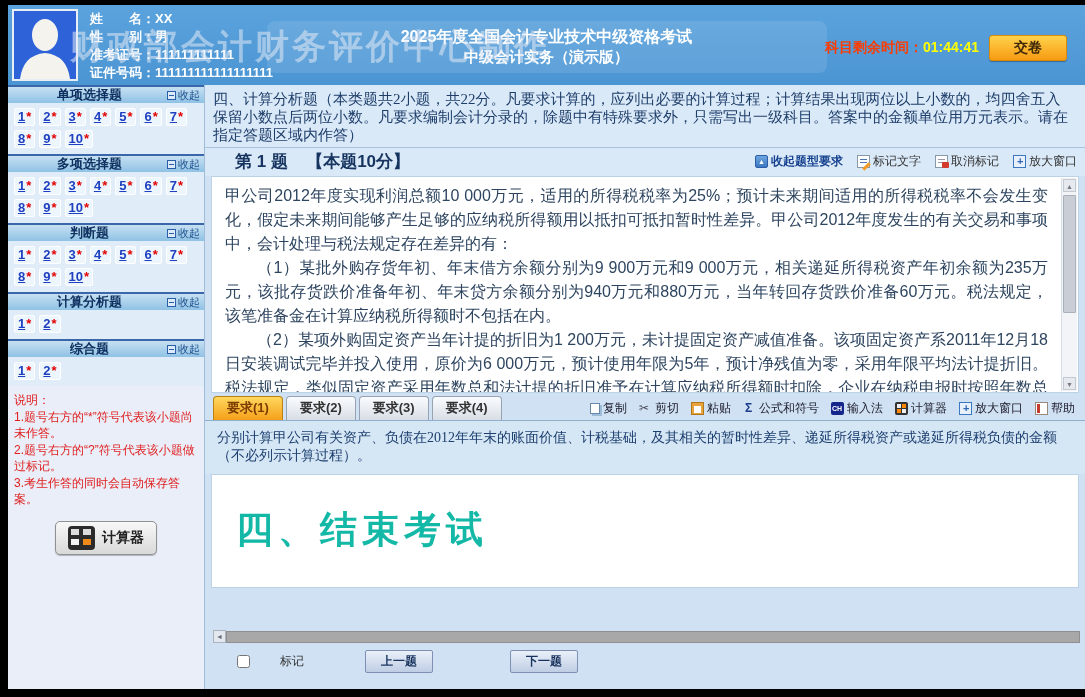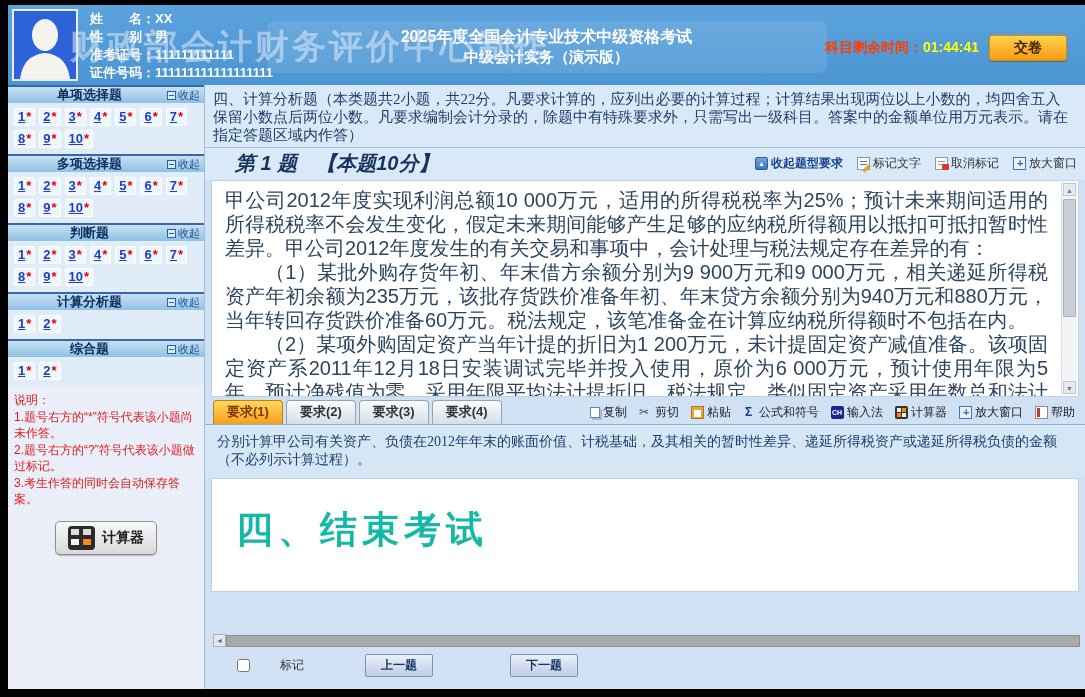--- a/index.html
+++ b/index.html
@@ -39,27 +39,27 @@
   .notes .nt{margin-bottom:1px;}
   .calcwrap{text-align:center;margin-top:14px;}
   .calcbtn{display:inline-flex;align-items:center;gap:7px;background:linear-gradient(#f8f8f8,#d9d9d9);border:1px solid #909090;border-radius:5px;padding:4px 12px;cursor:pointer;box-shadow:0 1px 1px rgba(0,0,0,.25);}
   .calcicon{width:27px;height:24px;border-radius:4px;background-color:#2b2b2b;background-image:linear-gradient(#dcdcdc,#dcdcdc),linear-gradient(#dcdcdc,#dcdcdc),linear-gradient(#f5f5f5,#f5f5f5),linear-gradient(#f08a1d,#f08a1d);background-size:8px 6px,8px 6px,8px 6px,8px 6px;background-position:3px 3px,15px 3px,3px 13px,15px 13px;background-repeat:no-repeat;}
   .calclab{font-size:14px;font-weight:bold;color:#222;}
 
   
   .main{flex:1;position:relative;display:flex;flex-direction:column;background:#cfe1f2;min-width:0;}
   .type-instr{background:#dae9f8;padding:5px 10px 3px 8px;font-family:"Liberation Serif",serif;font-size:15px;line-height:18px;color:#1e3e6a;}
   .qrow{display:flex;justify-content:space-between;align-items:center;background:#dae9f8;border-top:1px solid #a6c3dd;padding:2px 8px 3px 8px;}
-  .qrow-left{font-size:20px;font-weight:bold;color:#16345f;padding-left:22px;font-family:"Liberation Serif",serif;font-style:italic;}
+  .qrow-left{font-size:17px;font-weight:bold;color:#16345f;padding-left:22px;font-family:"Liberation Serif",serif;}
   .qrow-left .score{margin-left:14px;}
   .qtools{display:flex;align-items:center;gap:14px;font-size:12px;color:#333;}
   .ttool{cursor:pointer;display:inline-flex;align-items:center;white-space:nowrap;}
   .ttool.strong .tlab{font-weight:bold;color:#15418e;}
   .qpanel{margin:0 6px;background:#fff;border:1px solid #bcd2e6;height:217px;position:relative;overflow:hidden;}
-  .qtext{padding:7px 30px 6px 13px;font-family:"Liberation Serif",serif;font-size:20px;line-height:24px;color:#2e4560;text-align:justify;}
+  .qtext{padding:7px 30px 6px 13px;font-family:"Liberation Serif",serif;font-size:16px;line-height:24px;color:#2e4560;text-align:justify;}
   .qtext p{margin:0;}
   .qtext p.ind{text-indent:2em;}
   .vscroll{position:absolute;top:1px;right:1px;bottom:1px;width:16px;background:#f2f4f7;border-left:1px solid #d5dde5;}
   .varr{position:absolute;left:1px;width:13px;height:13px;font-size:7px;color:#778;text-align:center;line-height:13px;background:#e6eaef;border:1px solid #c2c9d2;cursor:pointer;}
   .varr.up{top:1px;} .varr.dn{bottom:1px;}
   .vthumb{position:absolute;left:1px;top:17px;width:13px;height:118px;background:#c9ced6;border:1px solid #a9b0ba;border-radius:1px;cursor:pointer;}
 
   .tabrow{display:flex;justify-content:space-between;align-items:flex-end;padding:20px 10px 0 8px;height:27px;}
   .rtabs{display:flex;gap:3px;}
   .rtab{display:inline-block;padding:2px 13px 3px 13px;font-size:13px;font-weight:bold;color:#333;background:linear-gradient(#fafcfe,#d8dee6);border:1px solid #97a3b2;border-bottom:none;border-radius:4px 4px 0 0;cursor:pointer;}

